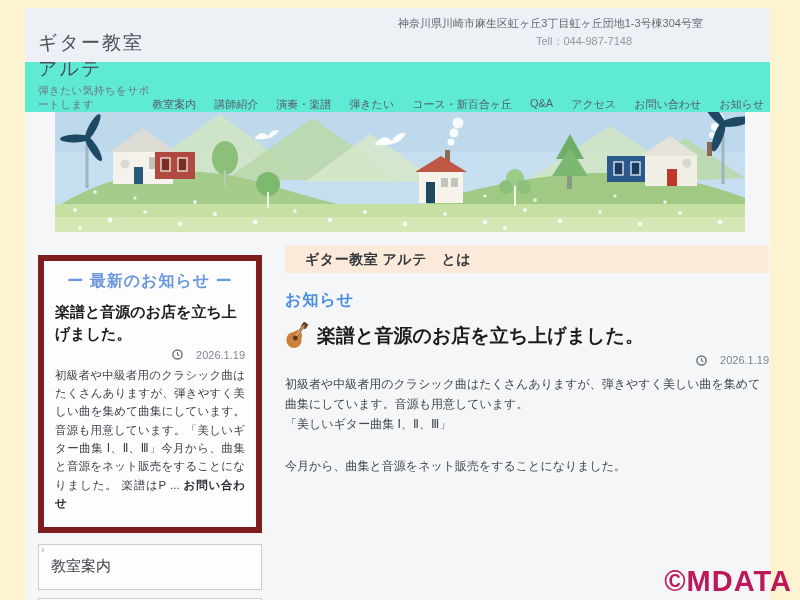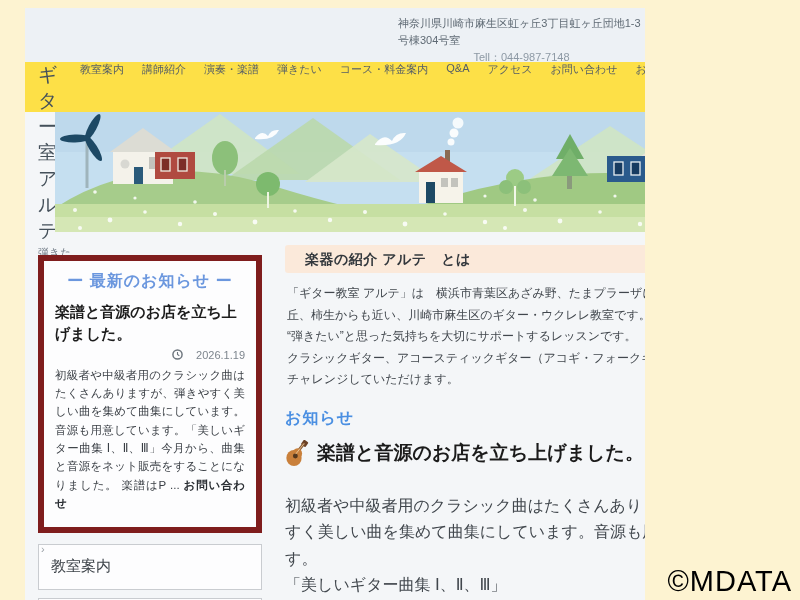--- a/index.html
+++ b/index.html
@@ -3,36 +3,36 @@
 <meta charset="utf-8">
 <style>
   html,body{margin:0;padding:0;}
   body{
     width:800px;height:600px;overflow:hidden;position:relative;
     background:#fdf3d1;
     font-family:"Liberation Sans","DejaVu Sans",sans-serif;
     color:#333;
   }
   .page{
-    position:absolute;left:25px;top:8px;width:620px;height:592px;
+    position:absolute;left:25px;top:8px;width:745px;height:592px;
     background:#f4f6f8;overflow:hidden;
   }
   
   .topbar{
     position:absolute;top:0;left:0;right:0;height:54px;
     background:#edf1f5;
   }
   .topbar .addr{
     padding:7px 0 0 373px;font-size:11px;line-height:1.5;color:#5f6a74;
   }
   .topbar .tel{font-size:11px;color:#8d99a4;padding-left:373px;margin-top:2px;text-align:center;}
   
   .titlebar{
     position:absolute;top:54px;left:0;right:0;height:50px;
-    background:#fde047;display:flex;align-items:flex-start;
+    background:#5eead4;display:flex;align-items:flex-end;
   }
   .brand{margin-left:13px;cursor:pointer;}
   .brand .site-title{font-size:19px;color:#44505a;letter-spacing:2px;font-weight:500;}
   .brand .tagline{font-size:10.5px;color:#6b7580;margin-top:2px;letter-spacing:.5px;}
   nav.mainnav{
     margin-left:auto;margin-right:6px;display:flex;gap:18px;
     font-size:11px;color:#555e66;white-space:nowrap;
   }
   nav.mainnav .nav-item{cursor:pointer;}
   
@@ -78,28 +78,28 @@
     margin:10px 2px 0;font-size:12px;line-height:1.8;color:#41474d;
   }
   .notice-heading{
     margin:17px 0 0;font-size:16px;font-weight:bold;color:#4a8fe2;letter-spacing:1px;
   }
   .notice-title{
     margin-top:11px;font-size:19px;font-weight:bold;color:#1b1b1b;
     display:flex;align-items:center;gap:5px;cursor:pointer;
   }
   .main .dateline{margin-top:5px;font-size:11px;}
-  .main p{margin:0;font-size:16px;line-height:1.65;color:#41474d;}
+  .main p{margin:0;font-size:12px;line-height:1.65;color:#41474d;}
   .main .p1{margin-top:9px;}
   .main .p2{}
   .main .p3{margin-top:23px;}
   
   .watermark{
     position:absolute;right:8px;bottom:2px;z-index:50;
-    font-size:29px;font-weight:normal;color:#000000;letter-spacing:1px;
+    font-size:29px;font-weight:bold;color:#be185d;letter-spacing:1px;
   }
   .clock-svg{flex:0 0 auto;}
 </style>
 </head>
 <body>
 
 <div class="page">
 
   <div class="topbar">
     <div class="addr">神奈川県川崎市麻生区虹ヶ丘3丁目虹ヶ丘団地1-3号棟304号室</div>
@@ -109,21 +109,21 @@
   <div class="titlebar">
     <div class="brand">
       <div class="site-title">ギター教室　アルテ</div>
       <div class="tagline">弾きたい気持ちをサポートします</div>
     </div>
     <nav class="mainnav">
       <span class="nav-item">教室案内</span>
       <span class="nav-item">講師紹介</span>
       <span class="nav-item">演奏・楽譜</span>
       <span class="nav-item">弾きたい</span>
-      <span class="nav-item">コース・料金案内</span>
+      <span class="nav-item">コース・新百合ヶ丘</span>
       <span class="nav-item">Q&amp;A</span>
       <span class="nav-item">アクセス</span>
       <span class="nav-item">お問い合わせ</span>
       <span class="nav-item">お知らせ</span>
     </nav>
   </div>
 
   <div class="hero">
     <svg viewBox="0 0 690 120" preserveAspectRatio="none">
       <rect width="690" height="120" fill="#c5dff0"></rect>
@@ -255,26 +255,21 @@
       </div>
       <div class="menu-box">
         <span class="chev">›</span>
         <span>講師紹介</span>
       </div>
 
     </div>
   </aside>
 
   <main class="main">
-    <div class="about-heading">楽器の紹介 アルテ　とは</div>
-    <div class="about-text">
-      <span>「ギター教室 アルテ」は　横浜市青葉区あざみ野、たまプラーザにも近く、新百合ヶ丘、柿生からも近い、川崎市麻生区のギター・ウクレレ教室です。</span><br>
-      <span>“弾きたい”と思った気持ちを大切にサポートするレッスンです。</span><br>
-      <span>クラシックギター、アコースティックギター（アコギ・フォークギター）、ウクレレにチャレンジしていただけます。</span>
-    </div>
+    <div class="about-heading">ギター教室 アルテ　とは</div>
 
     <h3 class="notice-heading">お知らせ</h3>
 
     <div class="notice-title">
       <svg width="27" height="27" viewBox="0 0 24 24">
         <rect x="15" y="0.5" width="5" height="5" rx="1" fill="#6b4226" transform="rotate(35 17.5 3)"></rect>
         <line x1="17" y1="3" x2="9.5" y2="12.5" stroke="#8a5a33" stroke-width="2.6"></line>
         <ellipse cx="8" cy="16" rx="6.8" ry="7.2" fill="#c9803b"></ellipse>
         <ellipse cx="11" cy="12" rx="4.2" ry="4.6" fill="#c9803b"></ellipse>
         <circle cx="9.2" cy="14.3" r="2.2" fill="#54371d"></circle>

